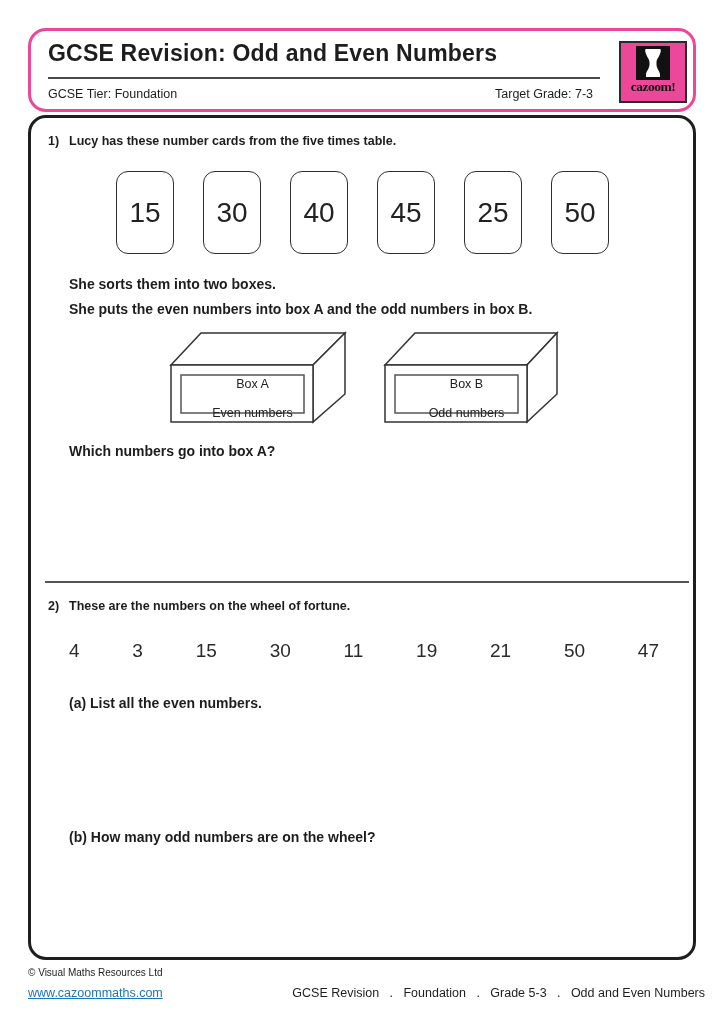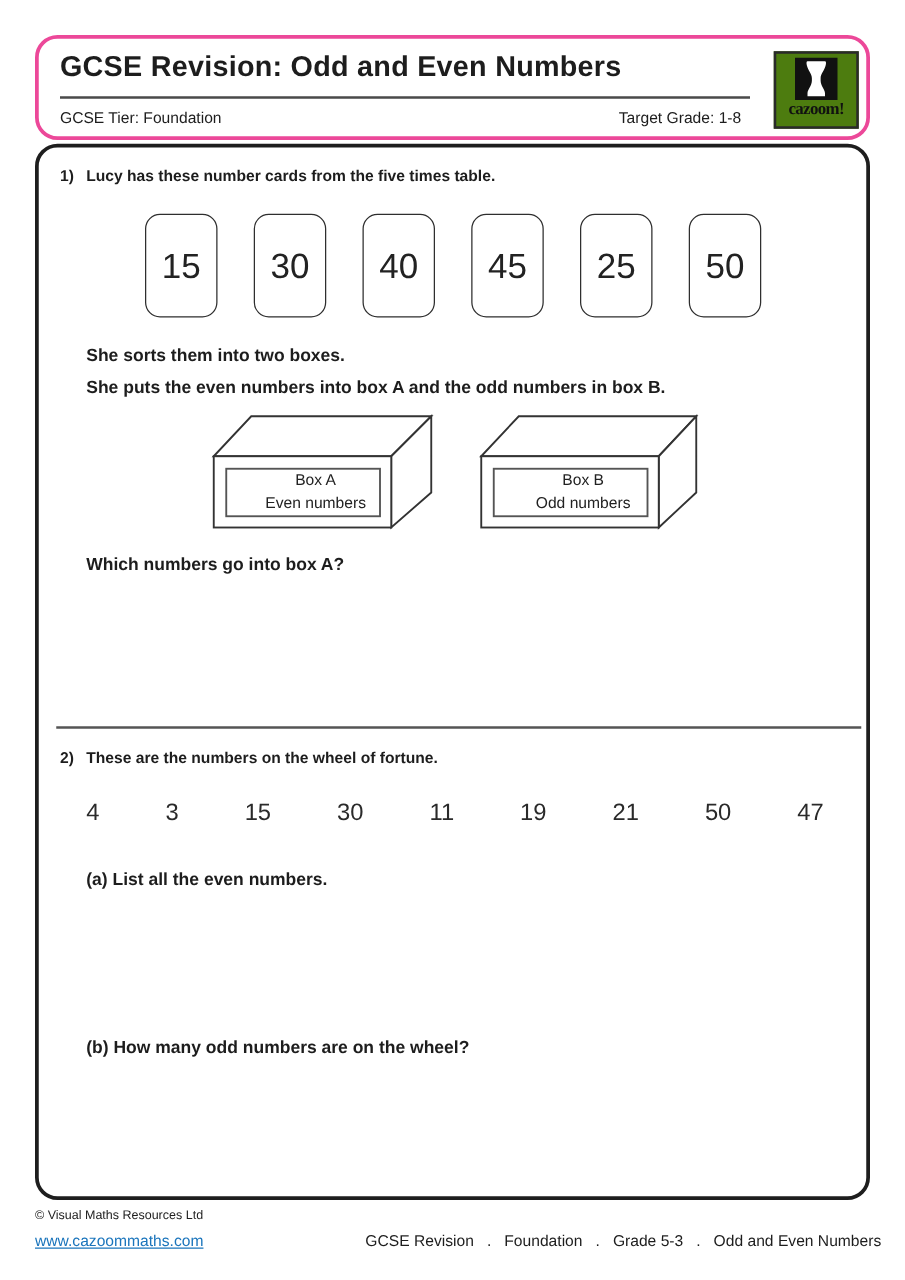--- a/index.html
+++ b/index.html
@@ -29,21 +29,21 @@
     background: #4a4a4a;
   }
   .tier-label {
     left: 17px; top: 56px; font-size: 12.5px; white-space: nowrap;
   }
   .grade-label {
     right: 100px; top: 56px; font-size: 12.5px; white-space: nowrap;
   }
   .logo-box {
     right: 6px; top: 10px; width: 68px; height: 62px;
-    border: 2px solid #2a2a2a; background: #4d7c0f;
+    border: 2px solid #2a2a2a; background: #ec4899;
     display: flex; flex-direction: column; align-items: center;
     padding-top: 3px;
   }
   .logo-text {
     font-family: "Liberation Serif", serif;
     font-weight: bold; font-size: 13.5px; letter-spacing: -0.5px;
     color: #111; line-height: 1.1;
   }
 
   
@@ -70,21 +70,21 @@
     width: 58px; height: 83px;
     border: 1.5px solid #2e2e2e; border-radius: 12px;
     display: flex; align-items: center; justify-content: center;
     font-size: 28px; color: #222; background: #fff;
   }
 
   .boxes-wrap { left: 127px; top: 205px; width: 420px; height: 114px; }
   .box-label {
     position: absolute; width: 123px; height: 47px;
     display: flex; flex-direction: column;
-    align-items: center; justify-content: flex-start;
+    align-items: center; justify-content: space-between;
     font-size: 12.5px; line-height: 1.45; color: #222;
     text-align: center;
     padding-left: 20px;
   }
 
   .section-rule {
     left: 14px; top: 463px; width: 644px; height: 1.5px;
     background: #555;
   }
 
@@ -107,21 +107,21 @@
 
   svg { display: block; }
 </style>
 </head>
 <body>
 
 <div class="abs header-box">
   <div class="abs page-title">GCSE Revision: Odd and Even Numbers</div>
   <div class="abs title-rule"></div>
   <div class="abs tier-label">GCSE Tier: Foundation</div>
-  <div class="abs grade-label">Target Grade: 1-8</div>
+  <div class="abs grade-label">Target Grade: 7-3</div>
   <div class="abs logo-box">
     <span>
       <svg width="36" height="34" viewBox="0 0 36 34">
         <rect x="1" y="0" width="34" height="34" fill="#111"></rect>
         <path d="M11 3 L25 3 C25.8 3 26 4.2 25.6 6 C24.6 10.5 21.5 13 21.5 16.5 L21.5 18.5 C21.5 22.5 25 25.5 25 28.5 L25 31 L11 31 L11 28.5 C11 25.5 14.5 22.5 14.5 18.5 L14.5 16.5 C14.5 13 11.4 10.5 10.4 6 C10 4.2 10.2 3 11 3 Z" fill="#ffffff"></path>
       </svg>
     </span>
     <span class="logo-text">cazoom!</span>
   </div>
 </div>

